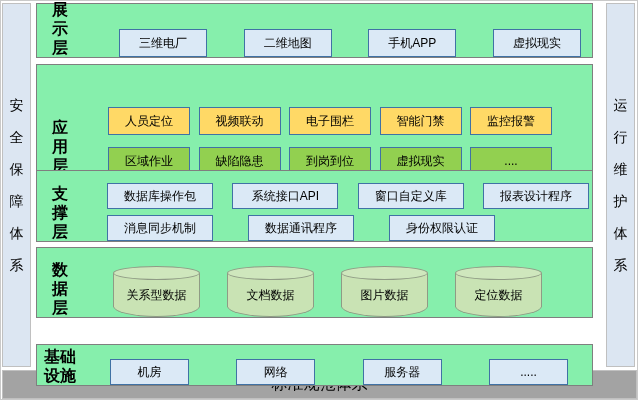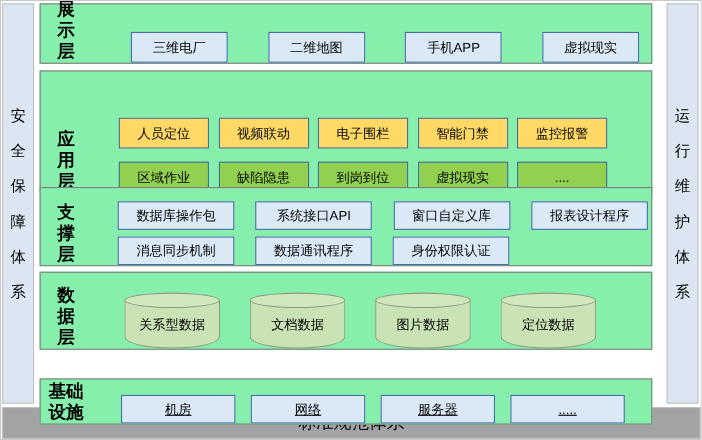--- a/index.html
+++ b/index.html
@@ -29,28 +29,28 @@
   .tv.w2{width:34px;}
 
   .content{flex:1;display:flex;}
   .row{display:flex;justify-content:space-between;align-items:center;width:100%;}
 
   .content-1{padding:0 11px 0 36px;align-items:center;}
   .content-2{padding:0 40px 0 25px;flex-direction:column;justify-content:center;gap:12px;}
   .content-3{padding:0 3px 0 24px;flex-direction:column;justify-content:center;gap:6px;}
   .content-4{padding:0 50px 0 30px;align-items:center;}
   .content-5{padding:0 24px 0 27px;align-items:center;}
-  .row-left{justify-content:flex-start;gap:19px;}
+  .row-left{justify-content:flex-start;gap:35px;}
 
   
   .box{display:flex;align-items:center;justify-content:center;font-size:12px;border:1px solid #4072a5;text-align:center;background:#dbe9f6;}
   .b1{width:88px;height:28px;}
   .b2{width:82px;height:28px;}
   .b3{width:106px;height:26px;}
-  .b5{width:104px;height:26px;text-decoration:underline;}
+  .b5{width:79px;height:26px;}
   .yellow{background:#ffd966;}
   .green{background:#92d050;}
 
   
   .cylinder{position:relative;width:87px;height:51px;}
   .cyl-body{position:absolute;left:0;right:0;top:7px;bottom:0;background:#c9e3b4;border:1px solid #8f9b85;border-top:none;border-radius:0 0 44px 44px / 0 0 11px 11px;}
   .cyl-top{position:absolute;left:0;right:0;top:0;height:14px;background:#cfe7bd;border:1px solid #8f9b85;border-radius:50%;}
   .cyl-label{position:absolute;left:0;right:0;top:21px;text-align:center;font-size:12px;z-index:2;}
 </style>
 </head>

